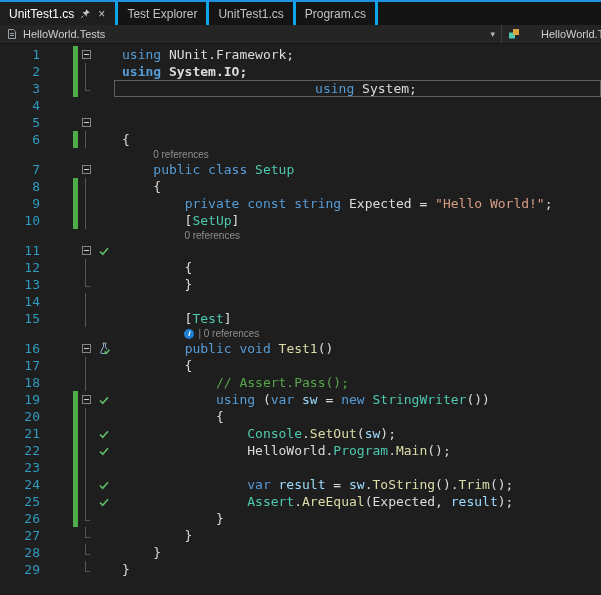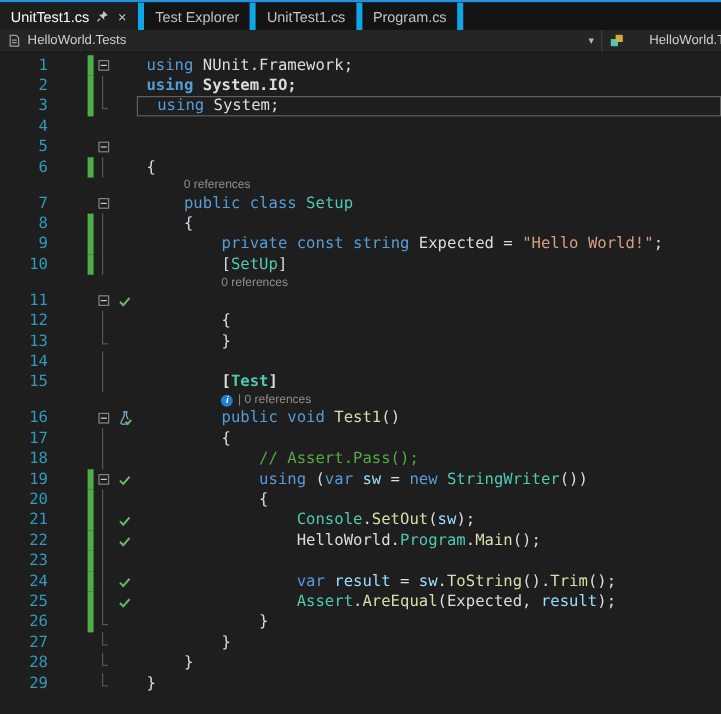--- a/index.html
+++ b/index.html
@@ -12,21 +12,21 @@
   }
   .top-accent { height:2px; background:var(--c-accent,#1f93e0); }
 
   
   .tabbar {
     height:23px; background:#141415; display:flex; align-items:stretch;
     font-size:12px; color:#c2c2c2; overflow:hidden;
   }
   .tab {
     display:flex; align-items:center; gap:6px; padding:0 9px;
-    border-right:5px solid #0ea5e9; white-space:nowrap; cursor:default;
+    border-right:3px solid #0ea5e9; white-space:nowrap; cursor:default;
   }
   .tab.active { background:#1e1e1e; color:#ffffff; }
   .tab-icon { display:flex; align-items:center; }
   .tab-close { font-size:12px; color:#c8c8c8; line-height:1; padding:0 1px; }
 
   
   .navbar {
     height:19px; background:#252526; display:flex; align-items:center;
     font-size:11px; color:#cfcfcf; border-bottom:1px solid #161617;
   }
@@ -169,21 +169,21 @@
     </div>
     <div class="row">
       <div class="ln">3</div>
       <div class="chgcol">
         <div class="chgbar"></div>
       </div>
       <div class="foldcol">
         <div class="fold-endline"></div>
       </div>
       <div class="checkcol"></div>
-      <div class="code current" style="padding-left: 17px;"><span class="tk-kw">using</span><span class="tk-pl"> System;</span></div>
+      <div class="code current" style="padding-left: 17px; text-align: center;"><span class="tk-kw">using</span><span class="tk-pl"> System;</span></div>
     </div>
     <div class="row">
       <div class="ln">4</div>
       <div class="chgcol"></div>
       <div class="foldcol"></div>
       <div class="checkcol"></div>
       <div class="code" style="padding-left: 8px;"></div>
     </div>
     <div class="row">
       <div class="ln">5</div>
@@ -293,21 +293,21 @@
       <div class="checkcol"></div>
       <div class="code" style="padding-left: 8px;"></div>
     </div>
     <div class="row">
       <div class="ln">15</div>
       <div class="chgcol"></div>
       <div class="foldcol">
         <div class="fold-vline"></div>
       </div>
       <div class="checkcol"></div>
-      <div class="code" style="padding-left: 8px; font-weight: bold;"><span class="tk-pl">        [</span><span class="tk-ty">Test</span><span class="tk-pl">]</span></div>
+      <div class="code" style="padding-left: 8px;"><span class="tk-pl">        [</span><span class="tk-ty">Test</span><span class="tk-pl">]</span></div>
     </div>
     <div class="lens-row" style="padding-left: 184.4px;">
       <span class="lens-info-icon">i</span>
       <span class="lens-text">| 0 references</span>
     </div>
     <div class="row">
       <div class="ln">16</div>
       <div class="chgcol"></div>
       <div class="foldcol">
         <div class="fold-box"></div>

